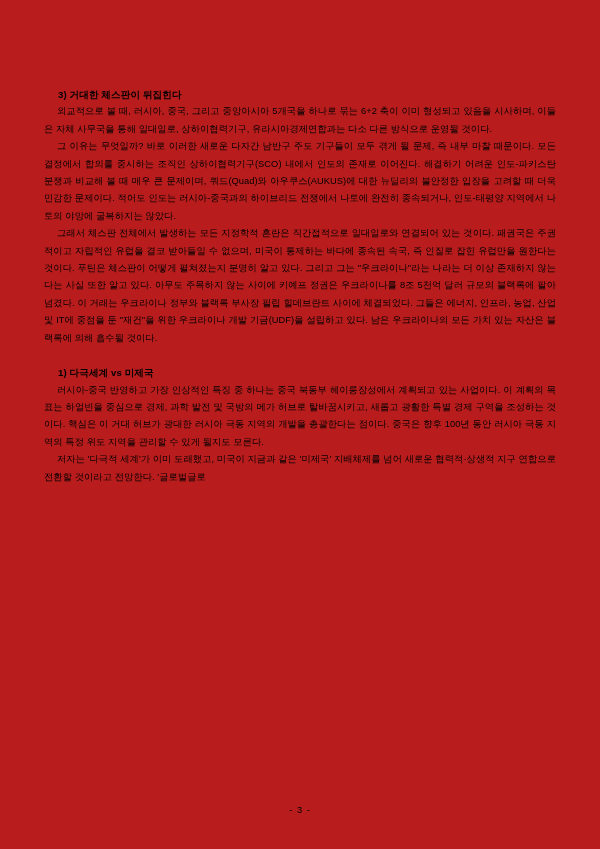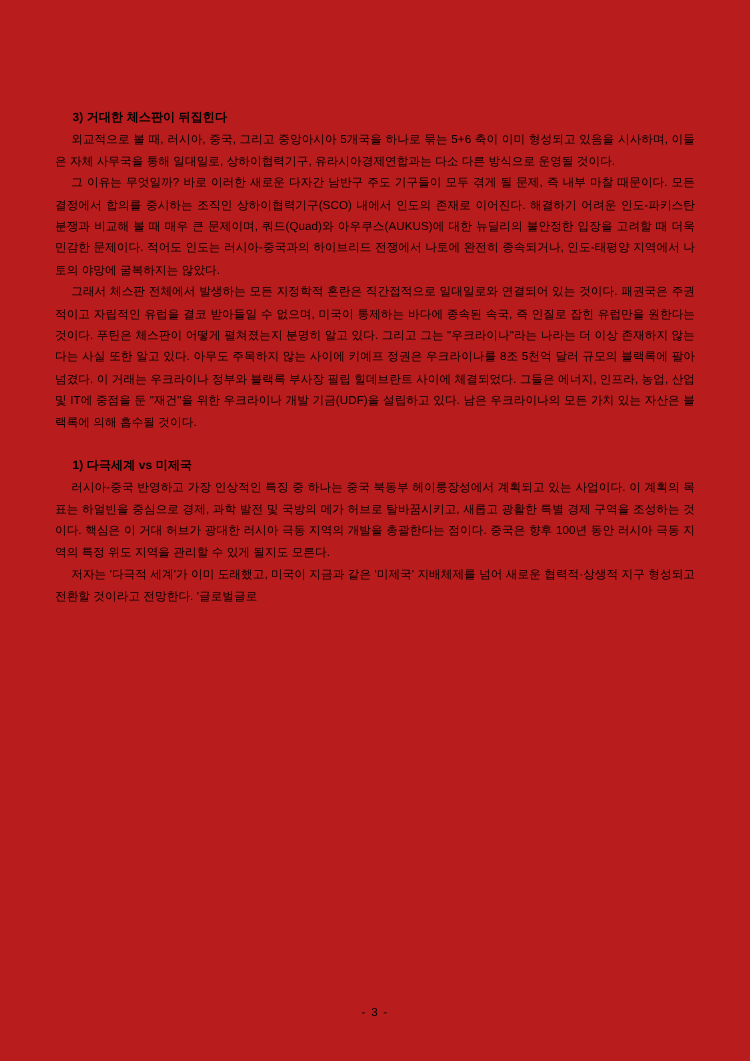--- a/index.html
+++ b/index.html
@@ -61,26 +61,26 @@
   }
 </style>
 </head>
 <body>
 
 <div class="page">
 
   <div class="doc-body">
 
     <div class="heading">3) 거대한 체스판이 뒤집힌다</div>
-    <p class="para">외교적으로 볼 때, 러시아, 중국, 그리고 중앙아시아 5개국을 하나로 묶는 5+6 축이 이미 형성되고 있음을 시사하며, 이들은 자체 사무국을 통해 일대일로, 상하이협력기구, 유라시아경제연합과는 다소 다른 방식으로 운영될 것이다.</p>
+    <p class="para">외교적으로 볼 때, 러시아, 중국, 그리고 중앙아시아 5개국을 하나로 묶는 6+2 축이 이미 형성되고 있음을 시사하며, 이들은 자체 사무국을 통해 일대일로, 상하이협력기구, 유라시아경제연합과는 다소 다른 방식으로 운영될 것이다.</p>
     <p class="para">그 이유는 무엇일까? 바로 이러한 새로운 다자간 남반구 주도 기구들이 모두 겪게 될 문제, 즉 내부 마찰 때문이다. 모든 결정에서 합의를 중시하는 조직인 상하이협력기구(SCO) 내에서 인도의 존재로 이어진다. 해결하기 어려운 인도-파키스탄 분쟁과 비교해 볼 때 매우 큰 문제이며, 쿼드(Quad)와 아우쿠스(AUKUS)에 대한 뉴딜리의 불안정한 입장을 고려할 때 더욱 민감한 문제이다. 적어도 인도는 러시아-중국과의 하이브리드 전쟁에서 나토에 완전히 종속되거나, 인도-태평양 지역에서 나토의 야망에 굴복하지는 않았다.</p>
     <p class="para">그래서 체스판 전체에서 발생하는 모든 지정학적 혼란은 직간접적으로 일대일로와 연결되어 있는 것이다. 패권국은 주권적이고 자립적인 유럽을 결코 받아들일 수 없으며, 미국이 통제하는 바다에 종속된 속국, 즉 인질로 잡힌 유럽만을 원한다는 것이다. 푸틴은 체스판이 어떻게 펼쳐졌는지 분명히 알고 있다. 그리고 그는 "우크라이나"라는 나라는 더 이상 존재하지 않는다는 사실 또한 알고 있다. 아무도 주목하지 않는 사이에 키예프 정권은 우크라이나를 8조 5천억 달러 규모의 블랙록에 팔아넘겼다. 이 거래는 우크라이나 정부와 블랙록 부사장 필립 힐데브란트 사이에 체결되었다. 그들은 에너지, 인프라, 농업, 산업 및 IT에 중점을 둔 "재건"을 위한 우크라이나 개발 기금(UDF)을 설립하고 있다. 남은 우크라이나의 모든 가치 있는 자산은 블랙록에 의해 흡수될 것이다.</p>
 
     <div class="section-gap"></div>
 
     <div class="heading">1) 다극세계 vs 미제국</div>
     <p class="para">러시아-중국 반영하고 가장 인상적인 특징 중 하나는 중국 북동부 헤이룽장성에서 계획되고 있는 사업이다. 이 계획의 목표는 하얼빈을 중심으로 경제, 과학 발전 및 국방의 메가 허브로 탈바꿈시키고, 새롭고 광활한 특별 경제 구역을 조성하는 것이다. 핵심은 이 거대 허브가 광대한 러시아 극동 지역의 개발을 총괄한다는 점이다. 중국은 향후 100년 동안 러시아 극동 지역의 특정 위도 지역을 관리할 수 있게 될지도 모른다.</p>
-    <p class="para">저자는 '다극적 세계'가 이미 도래했고, 미국이 지금과 같은 '미제국' 지배체제를 넘어 새로운 협력적·상생적 지구 형성되고 전환할 것이라고 전망한다. '글로벌글로</p>
+    <p class="para">저자는 '다극적 세계'가 이미 도래했고, 미국이 지금과 같은 '미제국' 지배체제를 넘어 새로운 협력적·상생적 지구 연합으로 전환할 것이라고 전망한다. '글로벌글로</p>
 
   </div>
 
   <div class="footer">- 3 -</div>
 </div>
 
 </body></html>

